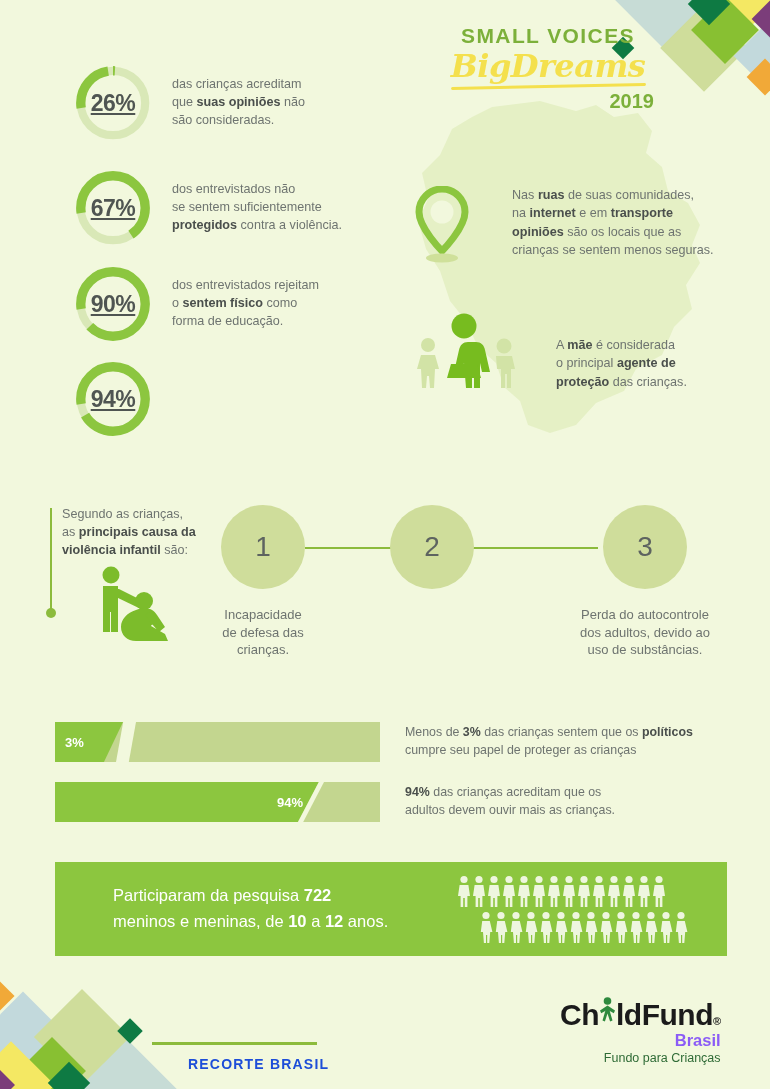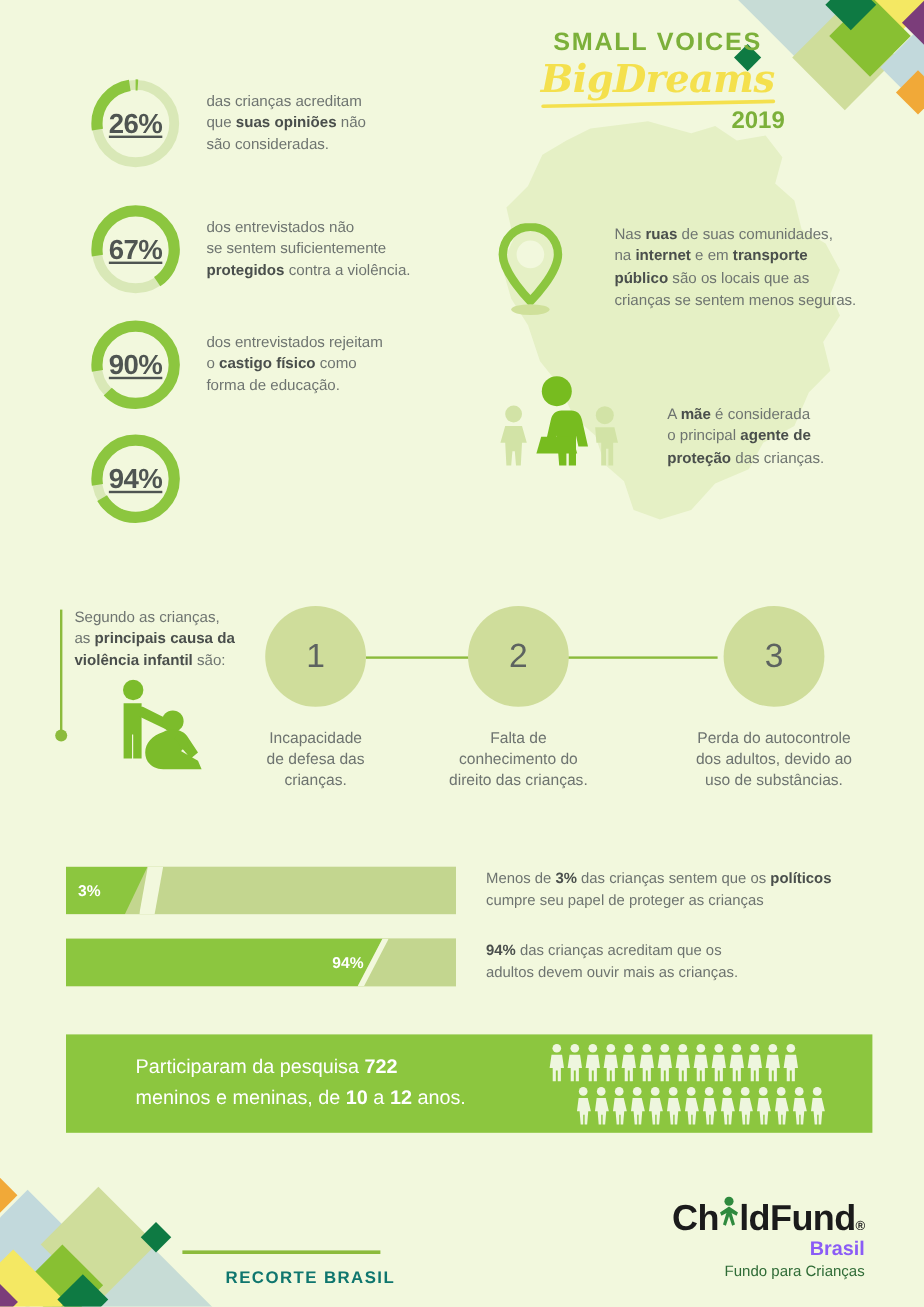--- a/index.html
+++ b/index.html
@@ -120,40 +120,40 @@
   .bar-fill .v.left { margin-left: 10px; margin-right: auto; padding-right: 0; }
   .bar-txt {
     margin-left: 25px; font-size: 12.4px; line-height: 1.45; color: #6e7470;
     max-width: 340px;
   }
   .bar-txt b { color: #4a4f4c; }
 
   
   .banner {
     position: absolute; left: 55px; top: 862px;
-    width: 672px; height: 82px; background: #8cc63f;
+    width: 672px; height: 94px; background: #8cc63f;
     display: flex; align-items: center;
   }
   .banner .btxt {
     margin-left: 58px; color: #fff; font-size: 16.5px; line-height: 1.55;
     width: 340px;
   }
   .banner .btxt b { font-weight: bold; }
   .people { margin-left: 4px; }
   .prow { display: flex; }
   .prow.second { margin-left: 22px; margin-top: 3px; }
 
   
   .footer-rule {
     position: absolute; left: 152px; top: 1042px;
     width: 165px; height: 3px; background: #8cbb3c;
   }
   .footer-recorte {
     position: absolute; left: 188px; top: 1056px;
-    font-size: 14px; font-weight: bold; letter-spacing: 1.2px; color: #0f766e;
+    font-size: 14px; font-weight: bold; letter-spacing: 1.2px; color: #1d4ed8;
   }
   .logo { position: absolute; left: 560px; top: 995px; }
   .logo .cf {
     font-size: 30px; font-weight: bold; color: #1b1b1b;
     letter-spacing: -0.5px; display: flex; align-items: baseline;
   }
   .logo .reg { font-size: 11px; vertical-align: super; }
   .logo .br {
     text-align: right; font-size: 16.5px; font-weight: bold;
     color: #8b5cf6; margin-top: -1px;
@@ -236,21 +236,21 @@
 
   <div class="donut-row" style="left:72px;top:263px;">
     <div class="donut">
       <svg viewBox="0 0 42 42" width="82" height="82">
         <circle cx="21" cy="21" r="16.5" fill="none" stroke="#d9e8b7" stroke-width="4.2"></circle>
         <circle cx="21" cy="21" r="16.5" fill="none" stroke="#8cc63f" stroke-width="4.8" stroke-dasharray="90 10" stroke-dashoffset="25" transform="rotate(-90 21 21)"></circle>
       </svg>
       <div class="num">90%</div>
     </div>
     <div class="donut-txt">
-      dos entrevistados rejeitam<br>o <b>castigo físico</b> como<br>forma de educação.
+      dos entrevistados rejeitam<br>o <b>sentem físico</b> como<br>forma de educação.
     </div>
   </div>
 
   <div class="donut-row" style="left:72px;top:358px;">
     <div class="donut">
       <svg viewBox="0 0 42 42" width="82" height="82">
         <circle cx="21" cy="21" r="16.5" fill="none" stroke="#d9e8b7" stroke-width="4.2"></circle>
         <circle cx="21" cy="21" r="16.5" fill="none" stroke="#8cc63f" stroke-width="4.8" stroke-dasharray="94 6" stroke-dashoffset="25" transform="rotate(-90 21 21)"></circle>
       </svg>
       <div class="num">94%</div>
@@ -259,21 +259,21 @@
 
   <div class="info" style="left:412px;top:186px;">
     <div style="width:66px;flex:none;">
       <svg width="60" height="80" viewBox="0 0 60 80">
         <path d="M30 3c-12.7 0-23 10.3-23 23 0 16 23 39 23 39s23-23 23-39c0-12.7-10.3-23-23-23z" fill="none" stroke="#8cc63f" stroke-width="7"></path>
         <circle cx="30" cy="26" r="11.5" fill="#f2f8dd"></circle>
         <ellipse cx="30" cy="72" rx="16" ry="4.5" fill="#cfe09a"></ellipse>
       </svg>
     </div>
     <div class="txt">
-      Nas <b>ruas</b> de suas comunidades,<br>na <b>internet</b> e em <b>transporte</b><br><b>público</b> são os locais que as<br>crianças se sentem menos seguras.
+      Nas <b>ruas</b> de suas comunidades,<br>na <b>internet</b> e em <b>transporte</b><br><b>opiniões</b> são os locais que as<br>crianças se sentem menos seguras.
     </div>
   </div>
 
   <div class="info" style="left:412px;top:312px;">
     <div style="width:110px;flex:none;">
       <svg width="108" height="78" viewBox="0 0 108 78">
 
         <circle cx="16" cy="33" r="7" fill="#d2e3a6"></circle>
         <path d="M9 43h14l4 14h-4l-1 19h-4l-1-12h-2l-1 12h-4l-1-19H5z" fill="#d2e3a6"></path>
 
@@ -311,21 +311,20 @@
 
   <div class="step-conn" style="left:305px;top:547px;width:105px;"></div>
   <div class="step-conn" style="left:473px;top:547px;width:125px;"></div>
 
   <div class="step" style="left:178px;top:505px;">
     <div class="circ">1</div>
     <div class="lbl">Incapacidade<br>de defesa das<br>crianças.</div>
   </div>
   <div class="step" style="left:347px;top:505px;">
     <div class="circ">2</div>
-    <div class="lbl">Falta de<br>conhecimento do<br>direito das crianças.</div>
   </div>
   <div class="step" style="left:560px;top:505px;">
     <div class="circ">3</div>
     <div class="lbl">Perda do autocontrole<br>dos adultos, devido ao<br>uso de substâncias.</div>
   </div>
 
   <div class="bar-row" style="left:55px;top:722px;">
     <div class="bar-track" style="clip-path:polygon(0 0,100% 0,100% 100%,0 100%);">
       <div class="bar-fill" style="width:68px;clip-path:polygon(0 0,100% 0,72% 100%,0 100%);">
         <span class="v left">3%</span>

